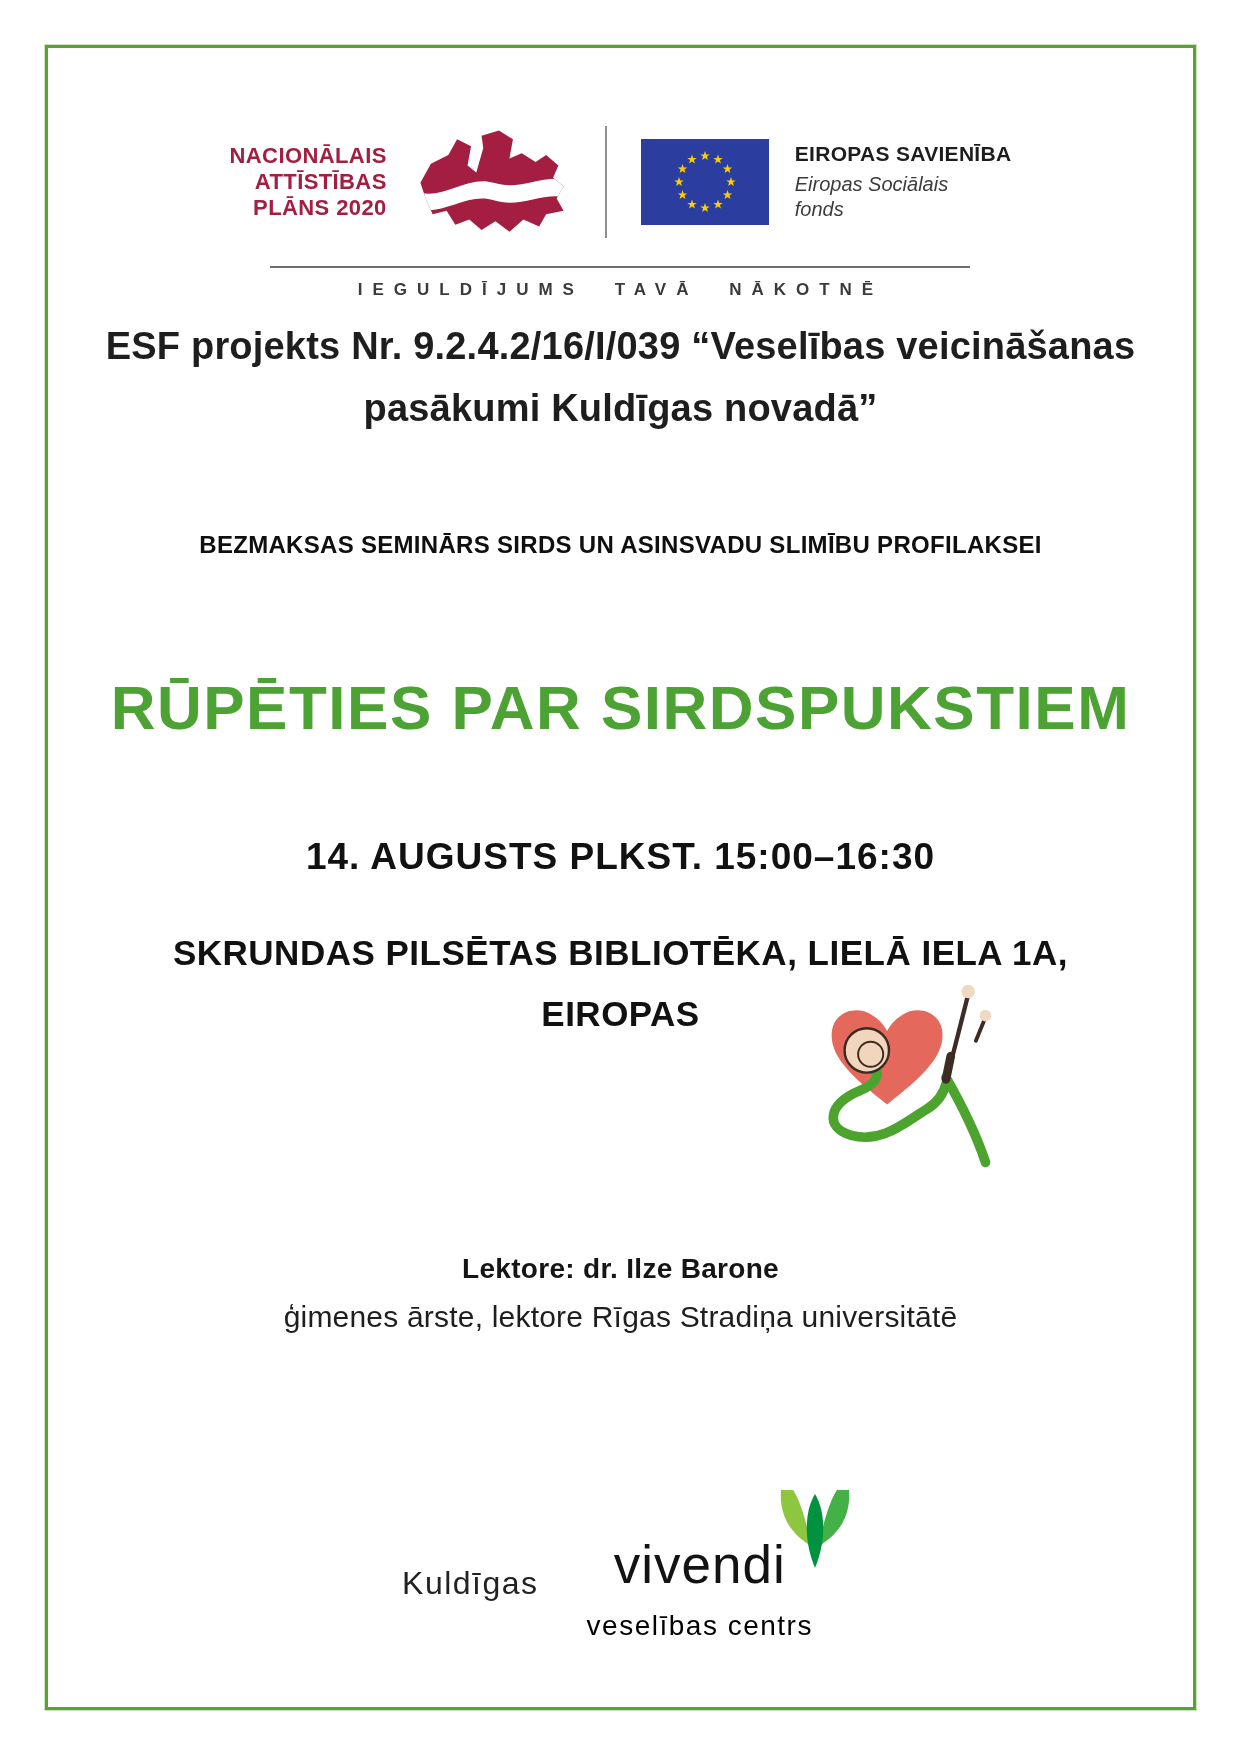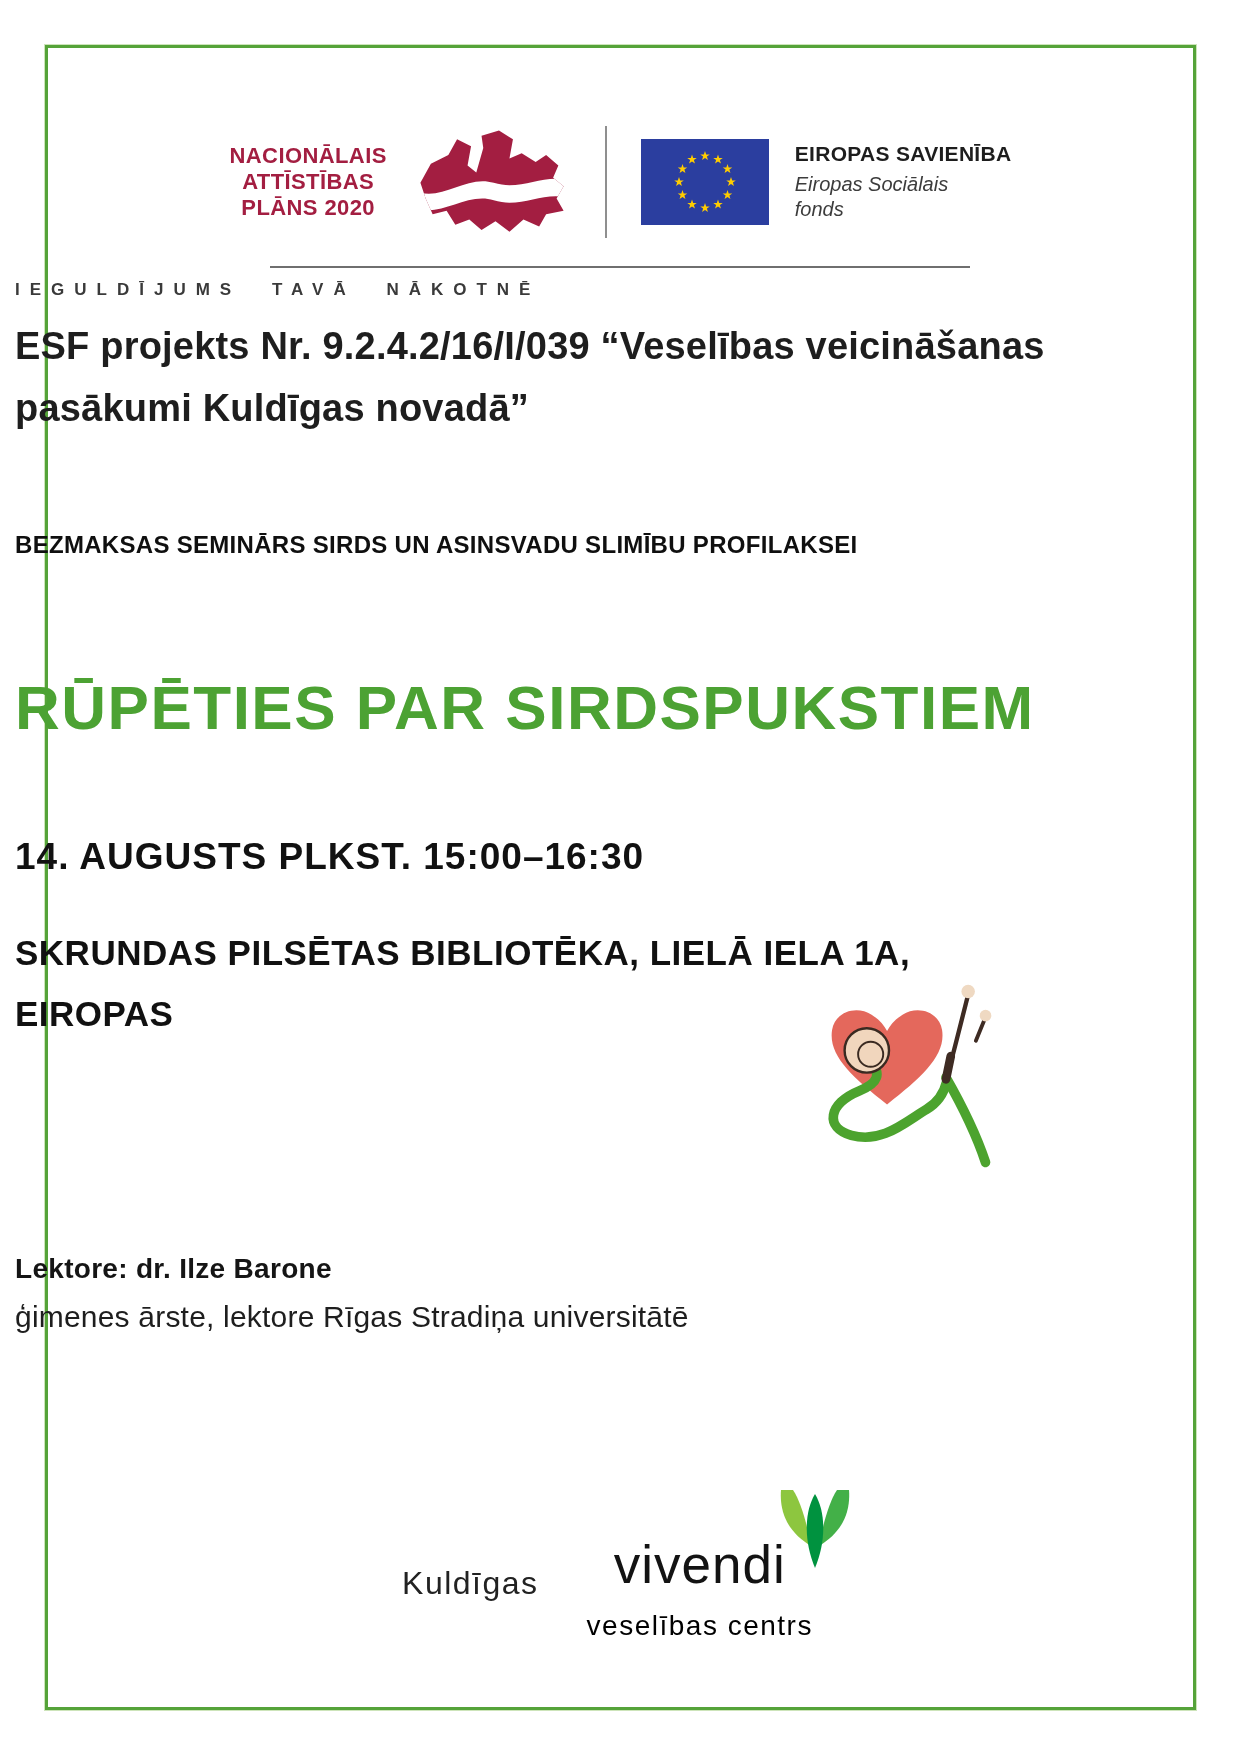--- a/index.html
+++ b/index.html
@@ -1,23 +1,23 @@
 <!DOCTYPE html>
 <html><head>
 <meta charset="utf-8">
 <style>
   html,body{margin:0;padding:0;background:#ffffff;}
   .page{position:relative;width:1241px;height:1755px;background:#ffffff;overflow:hidden;
         font-family:"Liberation Sans",sans-serif;color:#111;}
   .frame{position:absolute;inset:45px;border:3px solid #55a339;outline:1px solid #cde4ba;outline-offset:0px;}
-  .c{position:absolute;left:15px;right:0;text-align:left;}
+  .c{position:absolute;left:0;right:0;text-align:center;}
 
   
   .logos{position:absolute;top:126px;left:0;right:0;display:flex;justify-content:center;align-items:center;gap:26px;}
-  .nap-text{font-size:22px;font-weight:700;color:#A31E41;line-height:1.18;text-align:center;letter-spacing:.4px;}
+  .nap-text{font-size:22px;font-weight:700;color:#A31E41;line-height:1.18;text-align:right;letter-spacing:.4px;}
   .latvia{width:158px;height:110px;}
   .logo-div{width:2px;height:112px;background:#8f8f8f;margin:0 8px;}
   .eu-flag{width:128px;height:86px;display:block;}
   .eu-text{text-align:left;}
   .eu-title{font-size:21px;font-weight:700;color:#1d1d1d;letter-spacing:.3px;}
   .eu-sub{font-size:20px;color:#3c3c3c;line-height:1.25;margin-top:6px;font-style:italic;}
 
   .rule{position:absolute;top:266px;left:270px;width:700px;height:2px;background:#6f6f6f;}
   .tagline{top:280px;font-size:17px;font-weight:700;letter-spacing:10px;word-spacing:16px;color:#3a3a3a;}
 

